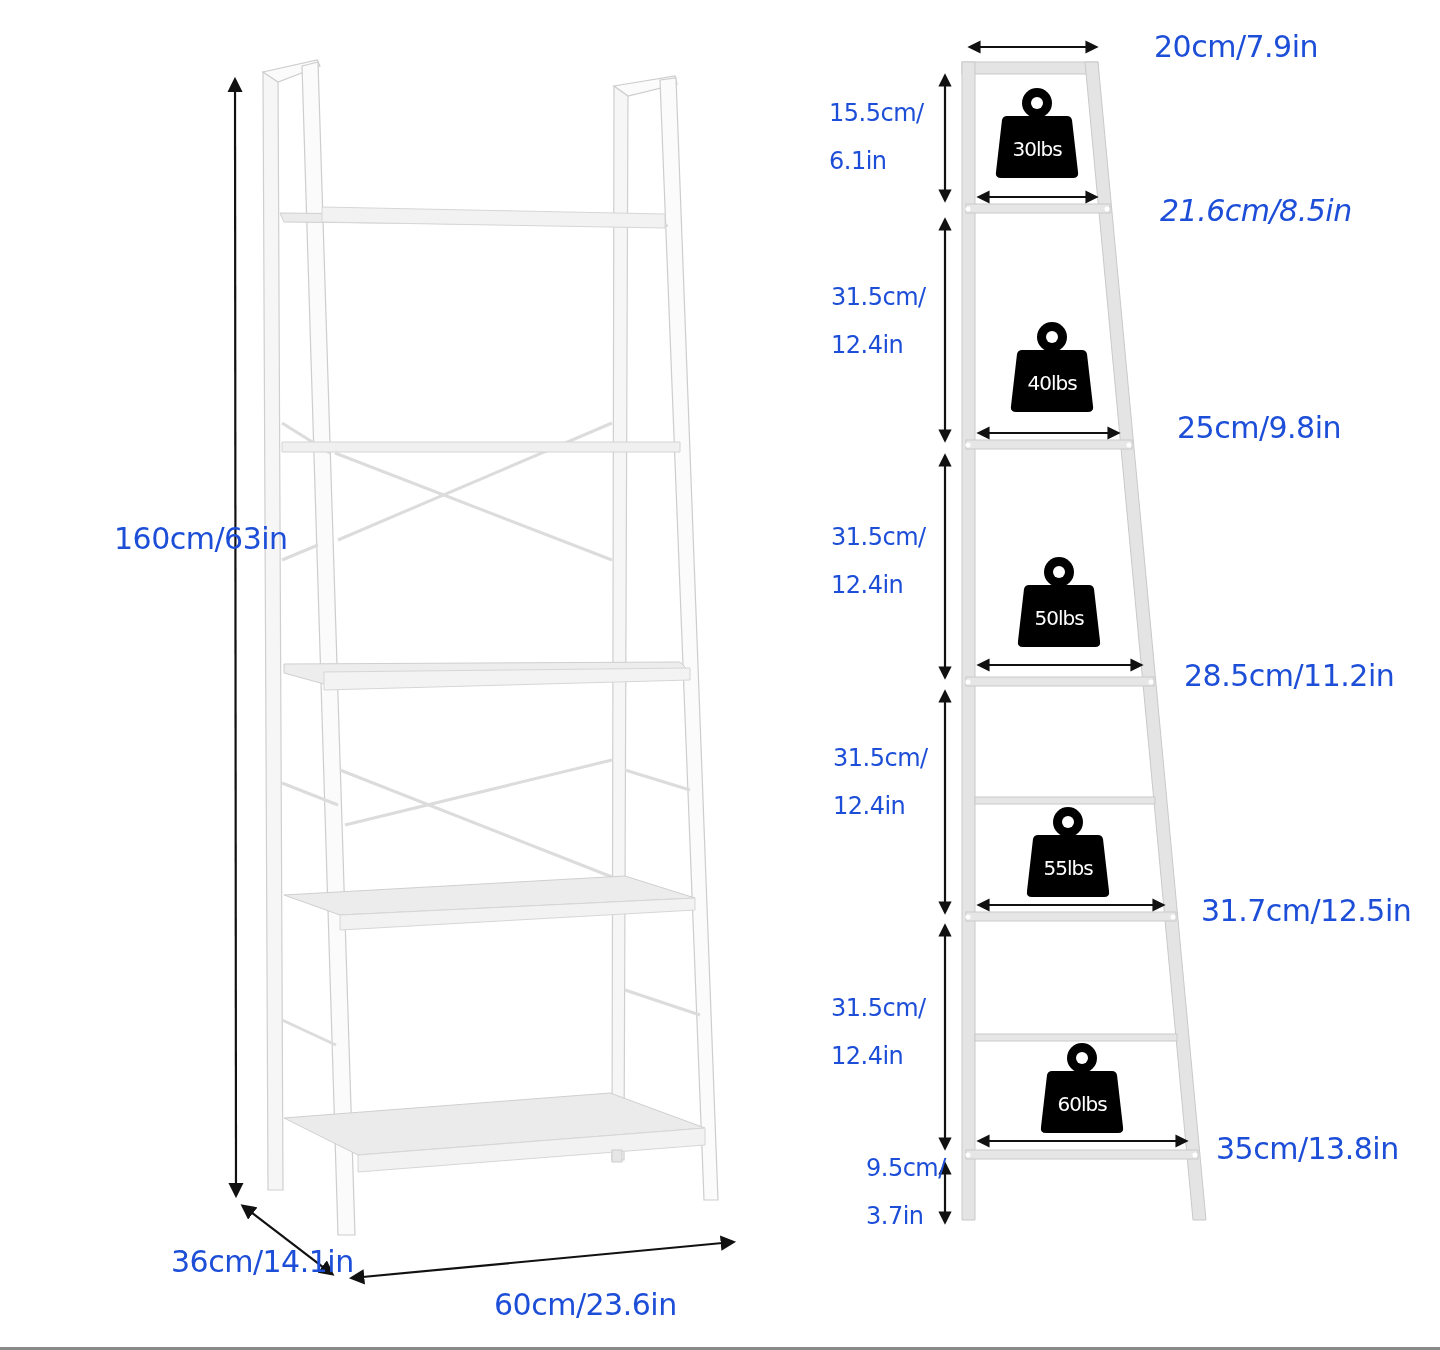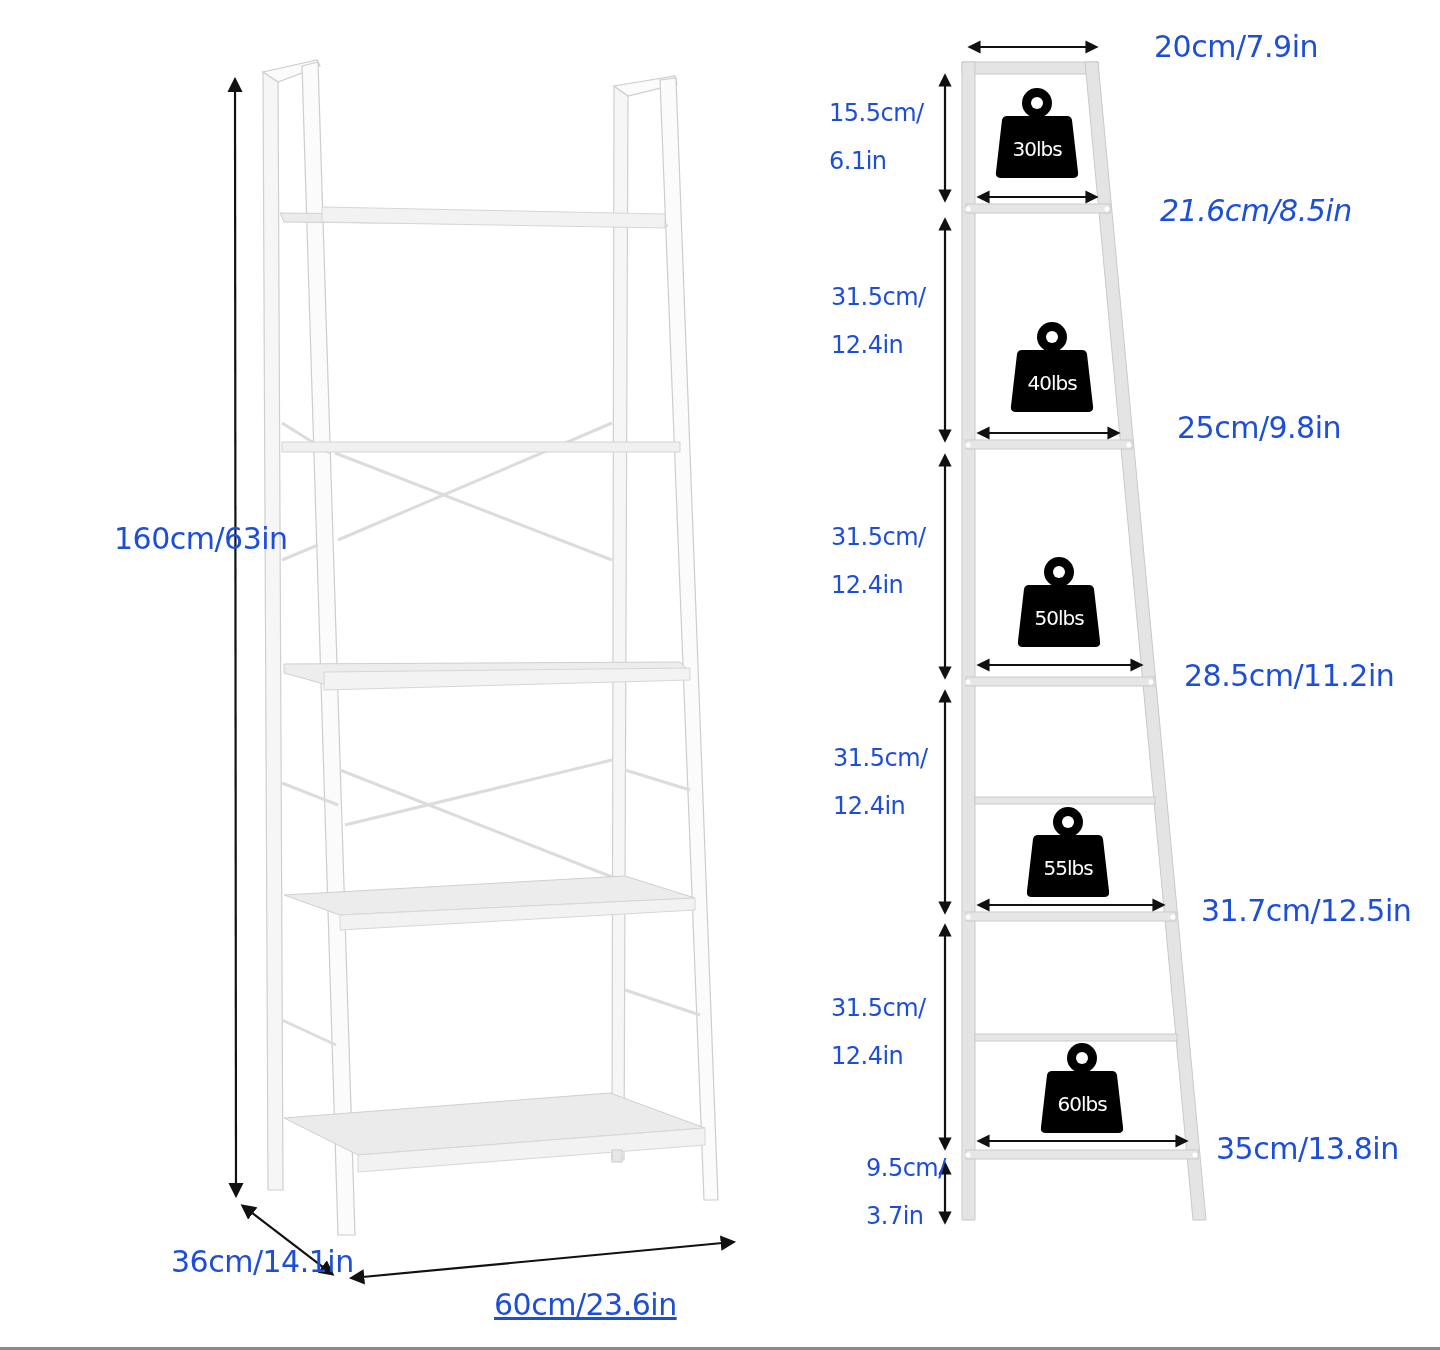--- a/index.html
+++ b/index.html
@@ -78,21 +78,21 @@
   </g>
   <g>
     <polygon points="284,1118 610,1093 705,1128 358,1155" fill="#ebebeb" stroke="#cfcfcf"></polygon>
     <polygon points="358,1155 705,1128 705,1145 358,1172" fill="#f2f2f2" stroke="#d6d6d6"></polygon>
     <rect x="612" y="1150" width="10" height="12" fill="#e6e6e6" stroke="#ccc"></rect>
   </g>
 </svg>
 
 <div class="label" style="left:73px; top:524px;margin-left:41px;">160cm/63in</div>
 <div class="label" style="left:131px; top:1247px;margin-left:40px;">36cm/14.1in</div>
-<div class="label" style="left:494px; top:1290px;text-decoration:underline;">60cm/23.6in</div>
+<div class="label" style="left:494px; top:1290px;">60cm/23.6in</div>
 
 <svg class="stage" width="1440" height="1350" viewBox="0 0 1440 1350">
   <defs>
     <marker id="ah2" viewBox="0 0 10 10" refX="8" refY="5" markerWidth="6" markerHeight="6" orient="auto-start-reverse">
       <path d="M0,0 L10,5 L0,10 z" fill="#111"></path>
     </marker>
   </defs>
 
   <g fill="#e4e4e4" stroke="#c9c9c9" stroke-width="1">
     <rect x="962" y="62" width="136" height="12"></rect>

